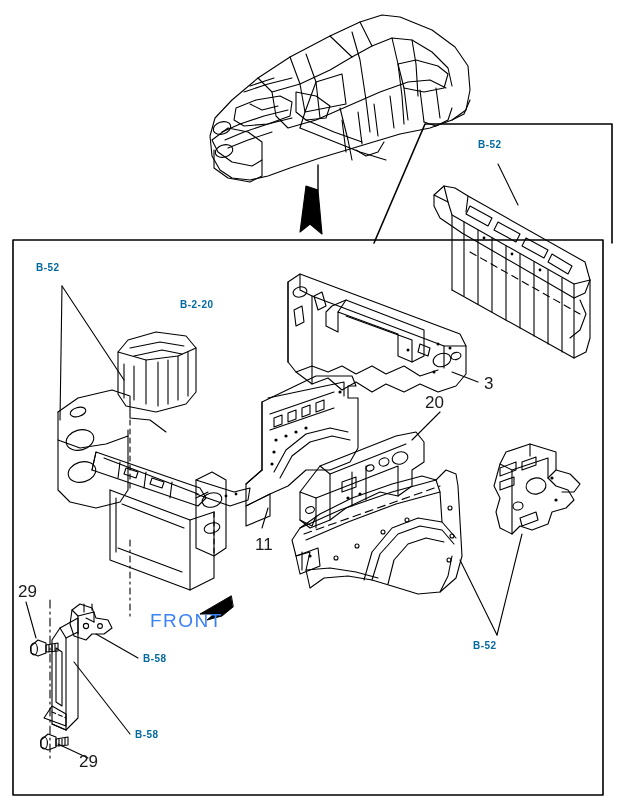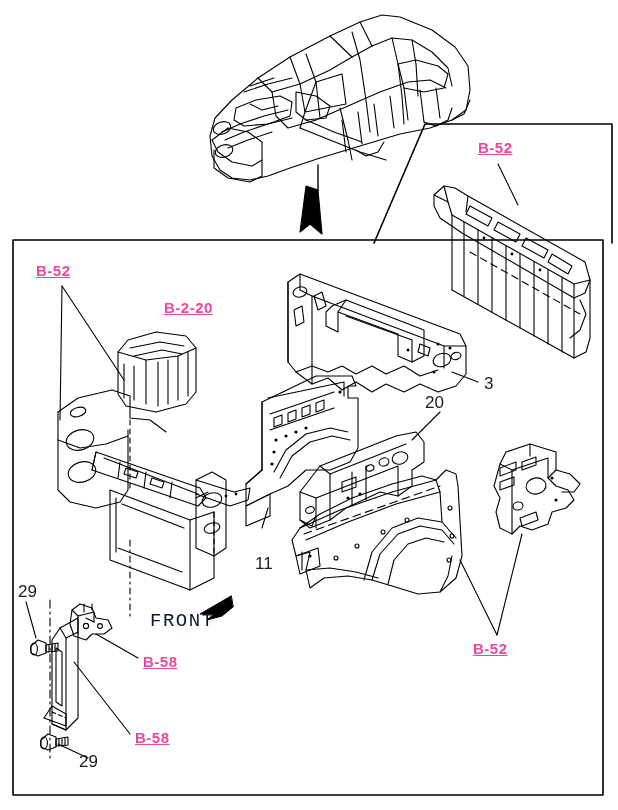--- a/index.html
+++ b/index.html
@@ -23,40 +23,39 @@
   svg.layer {
     position: absolute;
     left: 0; top: 0;
     width: 618px;
     height: 810px;
   }
   .lbl {
     position: absolute;
     font-family: "Liberation Sans", sans-serif;
     font-weight: bold;
-    font-size: 15px;
-    color: #ec4899;
+    font-size: 10px;
+    color: #0369a1;
     white-space: nowrap;
     letter-spacing: 0.5px;
-    text-decoration: underline;
   }
   .lbl-plain {
     position: absolute;
     font-family: "Liberation Sans", sans-serif;
     font-weight: normal;
     font-size: 17px;
     color: #1a1a1a;
     white-space: nowrap;
   }
   .lbl-front {
     position: absolute;
-    font-family: Liberation Mono, monospace;
+    font-family: Liberation Sans, sans-serif;
     font-weight: normal;
     font-size: 19px;
-    color: #0f172a;
+    color: #3b82f6;
     letter-spacing: 1.5px;
     white-space: nowrap;
   }
 </style>
 </head>
 <body>
 
 <div id="sheet">
 
   <svg class="layer" viewBox="0 0 618 810">
@@ -408,33 +407,33 @@
       </g>
 
       <path d="M231,596 L200,614 L214,614 L207,620 L222,616 L233,607 Z" fill="#000000" stroke="#000000" stroke-width="1"></path>
     </g>
   </svg>
 
   <div class="lbl" style="left:478px; top:139px;">B-52</div>
 
   <div class="lbl" style="left:36px; top:262px;">B-52</div>
 
-  <div class="lbl" style="left:164px; top:299px;">B-2-20</div>
+  <div class="lbl" style="left:180px; top:299px;">B-2-20</div>
 
   <div class="lbl" style="left:473px; top:640px;">B-52</div>
 
   <div class="lbl" style="left:143px; top:653px;">B-58</div>
 
   <div class="lbl" style="left:135px; top:729px;">B-58</div>
 
   <div class="lbl-plain" style="left:484px; top:374px;">3</div>
 
   <div class="lbl-plain" style="left:425px; top:393px;">20</div>
 
-  <div class="lbl-plain" style="left:255px; top:554px;">11</div>
+  <div class="lbl-plain" style="left:255px; top:535px;">11</div>
 
   <div class="lbl-plain" style="left:18px; top:582px;">29</div>
 
   <div class="lbl-plain" style="left:79px; top:752px;">29</div>
 
   <div class="lbl-front" style="left:150px; top:610px;">FRONT</div>
 
 </div>
 
 </body></html>

